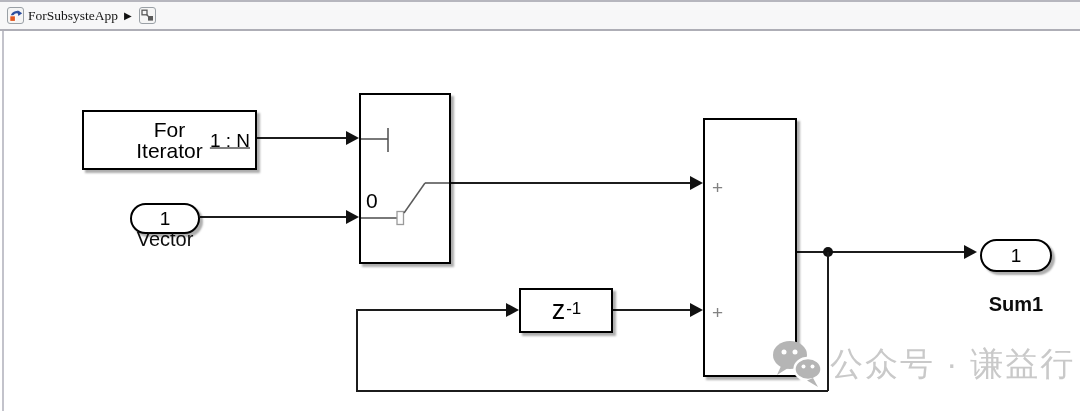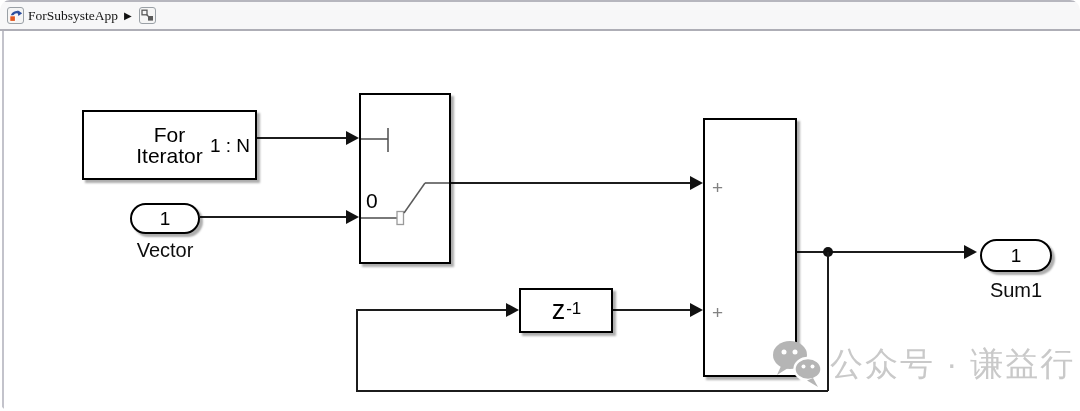--- a/index.html
+++ b/index.html
@@ -1,17 +1,17 @@
 <!DOCTYPE html>
 <html><head>
 <meta charset="utf-8">
 <style>
   html,body{margin:0;padding:0;background:#fff;}
   #app{position:relative;width:1080px;height:411px;background:#ffffff;overflow:hidden;
-       font-family:"Liberation Sans", sans-serif;border-radius:10px;}
+       font-family:"Liberation Sans", sans-serif;}
 
   
   #breadcrumb-bar{position:absolute;left:0;top:0;width:1080px;height:27px;
     background:#f7f7f8;border-top:2px solid #b6b6be;border-bottom:2px solid #aeaeb6;
     display:flex;align-items:center;padding-left:7px;box-sizing:content-box;}
   .crumb{display:flex;align-items:center;gap:4px;cursor:default;}
   .crumb-label{font-family:"Liberation Serif","DejaVu Serif",serif;font-size:13.5px;color:#141414;}
   .crumb-sep{font-size:10px;color:#111;margin:0 7px 0 6px;}
 
   
@@ -25,47 +25,47 @@
         font-size:19px;color:#000;}
   .blabel{position:absolute;text-align:center;font-size:20px;color:#0d0d0d;white-space:nowrap;}
   .wire{position:absolute;background:#1c1c1c;}
   .wire.h{height:1.5px;} .wire.v{width:1.5px;}
   .arrow{position:absolute;width:0;height:0;border-top:7px solid transparent;
          border-bottom:7px solid transparent;border-left:13px solid #111;}
   #junction-dot{position:absolute;left:823px;top:247px;width:10px;height:10px;
                 border-radius:50%;background:#111;}
 
   
-  #for-block{left:82px;top:110px;width:175px;height:70px;display:flex;flex-direction:column;
+  #for-block{left:82px;top:110px;width:175px;height:60px;display:flex;flex-direction:column;
              align-items:center;justify-content:center;font-size:21px;line-height:21px;color:#000;}
   #for-block .out-label{position:absolute;right:5px;top:50%;transform:translateY(-50%);
-             font-size:19px;line-height:19px;}
+             font-size:19px;line-height:19px;text-decoration:underline;}
   #for-block-label{left:82px;top:173px;width:175px;}
 
   
   #vector-oval{left:130px;top:203px;width:70px;height:31px;}
-  #vector-label{left:112px;top:239px;width:106px;}
+  #vector-label{left:112px;top:228px;width:106px;}
 
   
   #switch-block{left:359px;top:93px;width:92px;height:171px;}
   #switch-block svg{position:absolute;left:0;top:0;}
 
   
   #delay-block{left:519px;top:288px;width:94px;height:45px;display:flex;align-items:center;
                justify-content:center;font-size:27px;color:#000;}
   #delay-block sup{font-size:17px;line-height:0;position:relative;top:-2px;left:1px;}
 
   
   #sum-block{left:703px;top:118px;width:94px;height:259px;}
   .plus-sign{position:absolute;left:7px;font-size:19px;color:#828282;line-height:19px;}
   #plus-1{top:58px;} #plus-2{top:183px;}
 
   
   #sum1-oval{left:980px;top:239px;width:72px;height:33px;}
-  #sum1-label{left:975px;top:279px;width:82px;}
+  #sum1-label{left:975px;top:293px;width:82px;font-weight:bold;}
 
   
   #watermark{position:absolute;left:770px;top:338px;display:flex;align-items:center;gap:6px;}
   #watermark-text{font-size:33px;color:#c9c9c9;letter-spacing:2px;white-space:nowrap;}
 </style>
 </head>
 <body>
 
 <div id="app">
 

